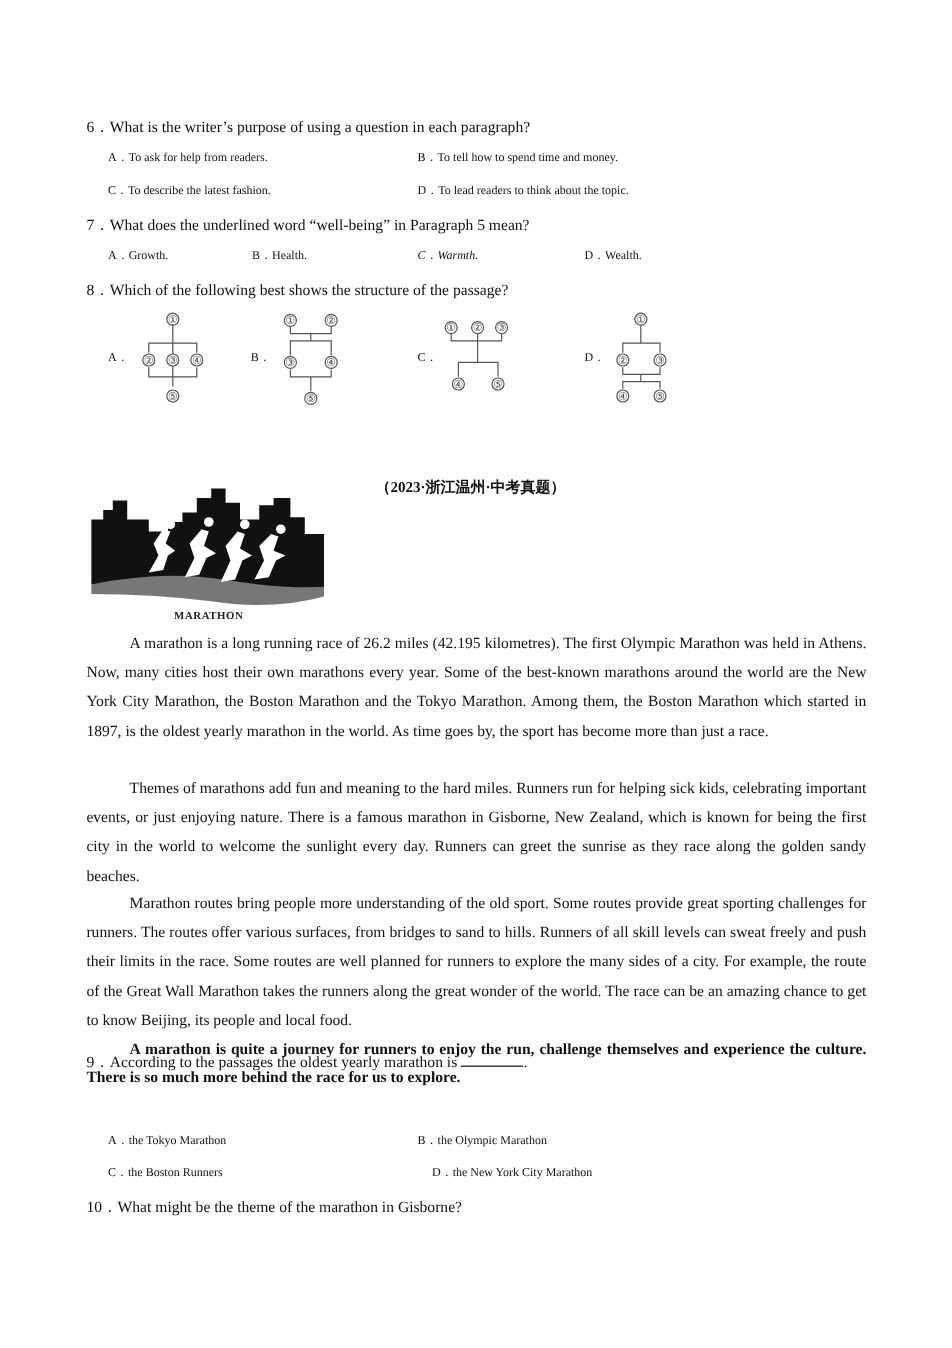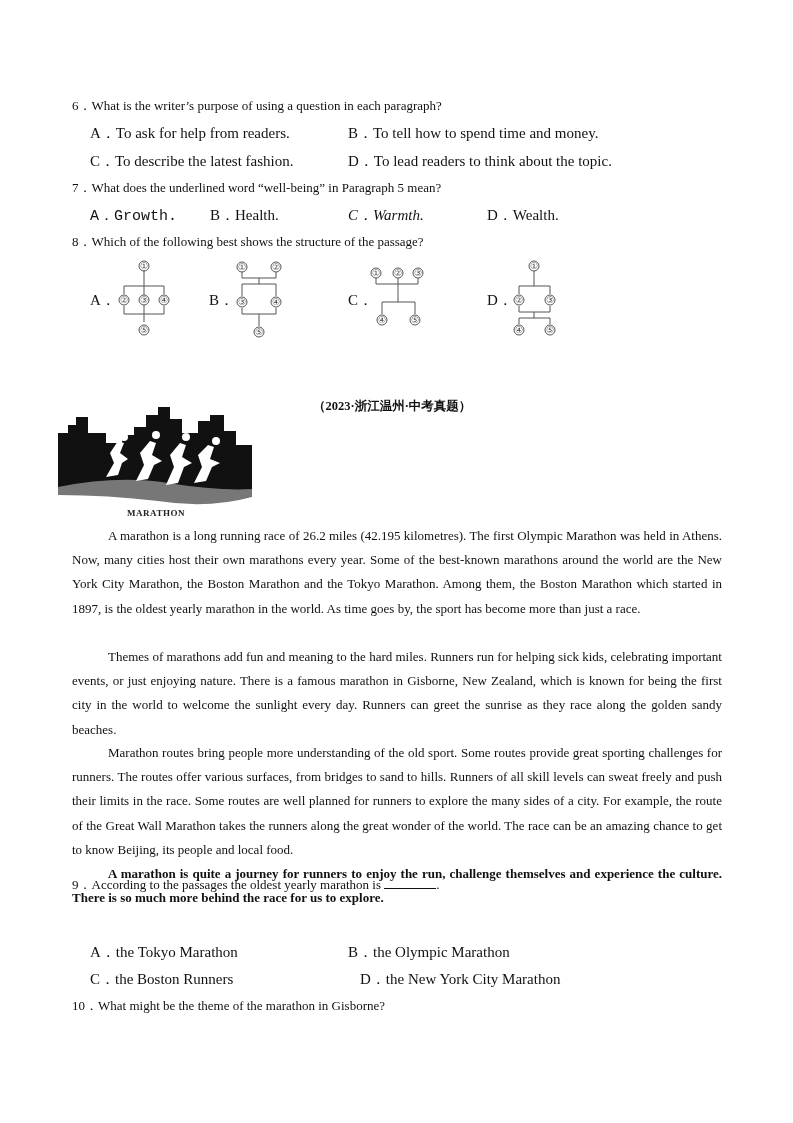--- a/index.html
+++ b/index.html
@@ -1,39 +1,39 @@
 <!DOCTYPE html>
 <html><head>
 <meta charset="utf-8">
 <style>
   html, body { margin: 0; padding: 0; background: #ffffff; }
   body { width: 793px; height: 1123px; position: relative; overflow: hidden;
          font-family: "Liberation Serif", serif; color: #111; font-size: 13px; }
   .abs { position: absolute; white-space: nowrap; }
   .q { left: 72px; }
-  .opt { font-size: 15px; }
+  .opt { font-size: 10px; }
   .para { position: absolute; left: 72px; width: 650px; font-size: 13px;
           line-height: 24.2px; text-align: justify; text-align-last: left; }
   .para .indent { display: inline-block; width: 36px; }
   .src { font-weight: bold; font-size: 12.5px; margin-top: 24px; }
   .diag { position: absolute; }
   .diag svg text { font-family: "Liberation Serif", serif; font-size: 9px; }
   .blank { display: inline-block; width: 52px; border-bottom: 1px solid #111; height: 12px; vertical-align: baseline; }
 </style>
 </head>
 <body>
 
 <div class="abs q" style="top:97px;">6．What is the writer’s purpose of using a question in each paragraph?</div>
 <div class="abs opt" style="left:90px; top:124px;">A．To ask for help  from readers.</div>
 <div class="abs opt" style="left:348px; top:124px;">B．To tell  how to  spend time and money.</div>
 <div class="abs opt" style="left:90px; top:152px;">C．To describe the latest  fashion.</div>
 <div class="abs opt" style="left:348px; top:152px;">D．To lead  readers to think about the topic.</div>
 
 <div class="abs q" style="top:179px;">7．What does the underlined  word “well-being”  in Paragraph 5 mean?</div>
-<div class="abs opt" style="left:90px; top:206px;font-family:Liberation Mono, monospace;">A．Growth.</div>
+<div class="abs opt" style="left:90px; top:206px;">A．Growth.</div>
 <div class="abs opt" style="left:210px; top:206px;">B．Health.</div>
 <div class="abs opt" style="left:348px; top:206px;font-style:italic;">C．Warmth.</div>
 <div class="abs opt" style="left:487px; top:206px;">D．Wealth.</div>
 
 <div class="abs q" style="top:233px;">8．Which of the following  best  shows the structure of the passage?</div>
 
 <div class="abs opt" style="left:90px; top:291px;">A．</div>
 <div class="abs opt" style="left:209px; top:291px;">B．</div>
 <div class="abs opt" style="left:348px; top:291px;">C．</div>
 <div class="abs opt" style="left:487px; top:291px;">D．</div>
@@ -117,21 +117,21 @@
       <text x="11" y="45">②</text>
       <text x="42" y="45">③</text>
       <text x="11" y="75">④</text>
       <text x="42" y="75">⑤</text>
     </g>
   </svg>
 </div>
 
 <div class="abs src" style="left:313px; top:374px;">（2023·浙江温州·中考真题）</div>
 
-<div class="diag" style="left:58px; top:405px;">
+<div class="diag" style="left:76px; top:405px;">
   <svg width="196" height="114" viewBox="0 0 196 114">
 
     <path d="M0,82 L0,28 L10,28 L10,20 L18,20 L18,12 L30,12 L30,28 L48,28 L48,38 L64,38 L64,30 L76,30 L76,22 L88,22 L88,10 L100,10 L100,2 L112,2 L112,14 L124,14 L124,28 L140,28 L140,16 L152,16 L152,10 L166,10 L166,26 L178,26 L178,40 L194,40 L194,88 Z" fill="#111"></path>
 
     <path d="M0,82 Q60,70 110,78 Q160,86 194,84 L194,92 Q150,104 100,96 Q50,90 0,90 Z" fill="#777"></path>
 
     <g fill="#fff">
       <path d="M48,72 L56,58 L52,48 L60,36 L66,38 L62,48 L70,54 L64,58 L60,70 Z"></path>
       <circle cx="66" cy="32" r="4"></circle>
       <path d="M78,76 L86,60 L82,48 L92,36 L98,38 L94,50 L104,56 L96,60 L90,74 Z"></path>

